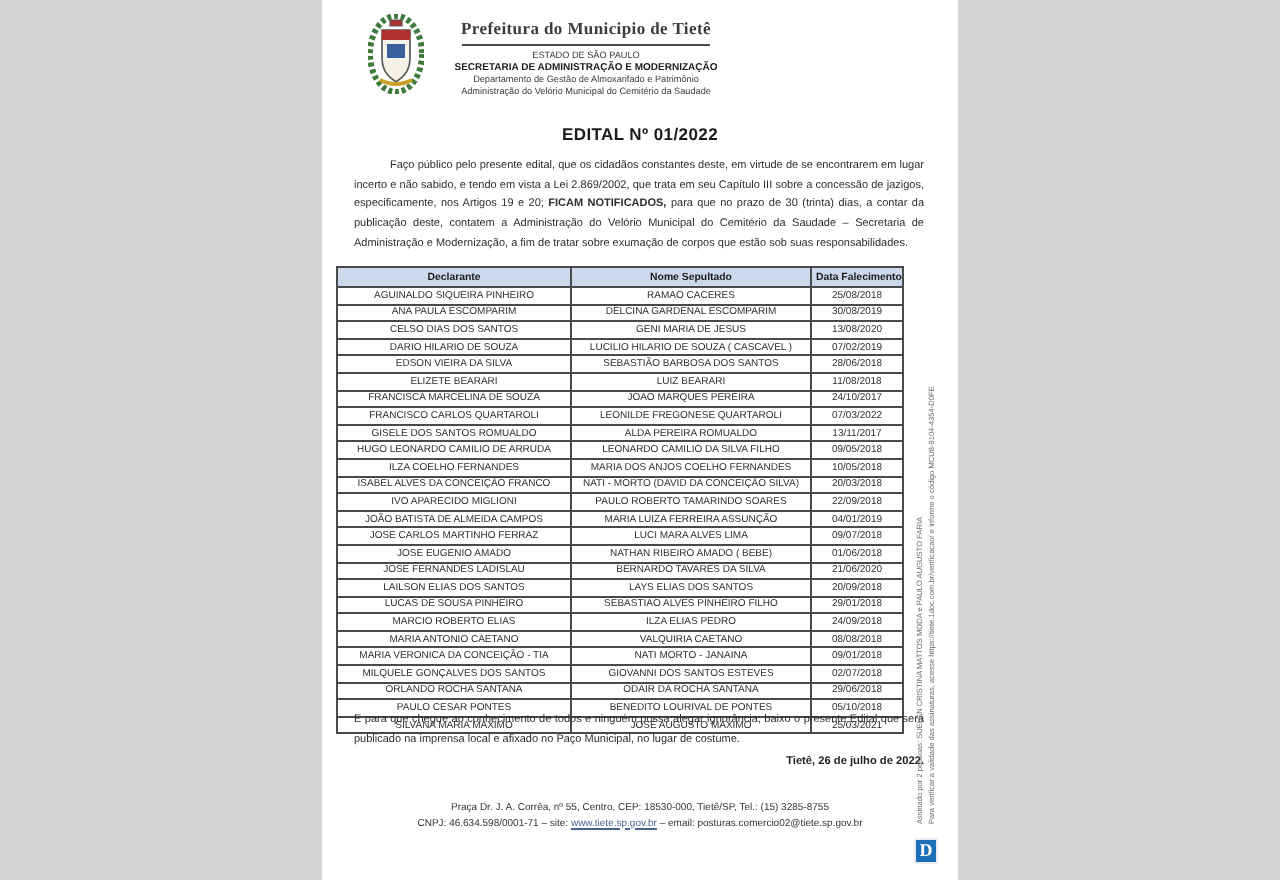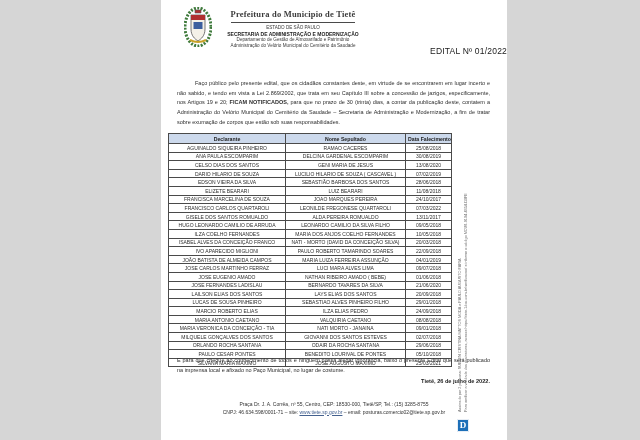--- a/index.html
+++ b/index.html
@@ -3,21 +3,21 @@
 <meta charset="utf-8">
 <style>
   html,body { margin:0; padding:0; }
   body {
     width:640px; height:440px; overflow:hidden; position:relative;
     background:#d6d6d6;
     font-family:"Liberation Sans", sans-serif;
     color:#2b2b2b;
   }
   .page {
-    position:absolute; left:161px; top:0; width:346px; height:440px;
+    position:absolute; left:161px; top:0; width:318px; height:440px;
     background:#ffffff;
   }
   
   .crest { position:absolute; left:23px; top:7px; width:28px; height:40px; }
   .head-text {
     position:absolute; left:56px; top:9px; width:152px; text-align:center;
   }
   .org-title {
     font-family:"Liberation Serif", serif; font-weight:600;
     font-size:8.5px; color:#3c3c3c; letter-spacing:0.2px; white-space:nowrap;
@@ -40,22 +40,22 @@
     opacity:0.85;
   }
   .stamp-num {
     position:absolute; right:3px; top:2px;
     font-size:11px; font-weight:bold; color:#ffffff;
     text-shadow:0 0 1px #4d7391, 0 0 2px #4d7391;
     font-family:"Liberation Sans", sans-serif;
   }
   
   .edital-title {
-    position:absolute; top:46px; left:0; width:100%; text-align:right;
-    font-size:8.5px; font-weight:normal; color:#1a1a1a; letter-spacing:0.2px;
+    position:absolute; top:62px; left:0; width:100%; text-align:center;
+    font-size:8.5px; font-weight:bold; color:#1a1a1a; letter-spacing:0.2px;
   }
   .intro {
     position:absolute; top:79px; left:16px; right:17px;
     font-size:5.5px; line-height:9.7px; text-align:justify; text-indent:18px;
     color:#2e2e2e;
   }
   
   .tbl-wrap { position:absolute; top:133px; left:7px; width:283px; }
   table { border-collapse:collapse; width:283px; table-layout:fixed; }
   th, td { border:0.5px solid #4a4a4a; padding:0 2px; overflow:hidden; white-space:nowrap; }

